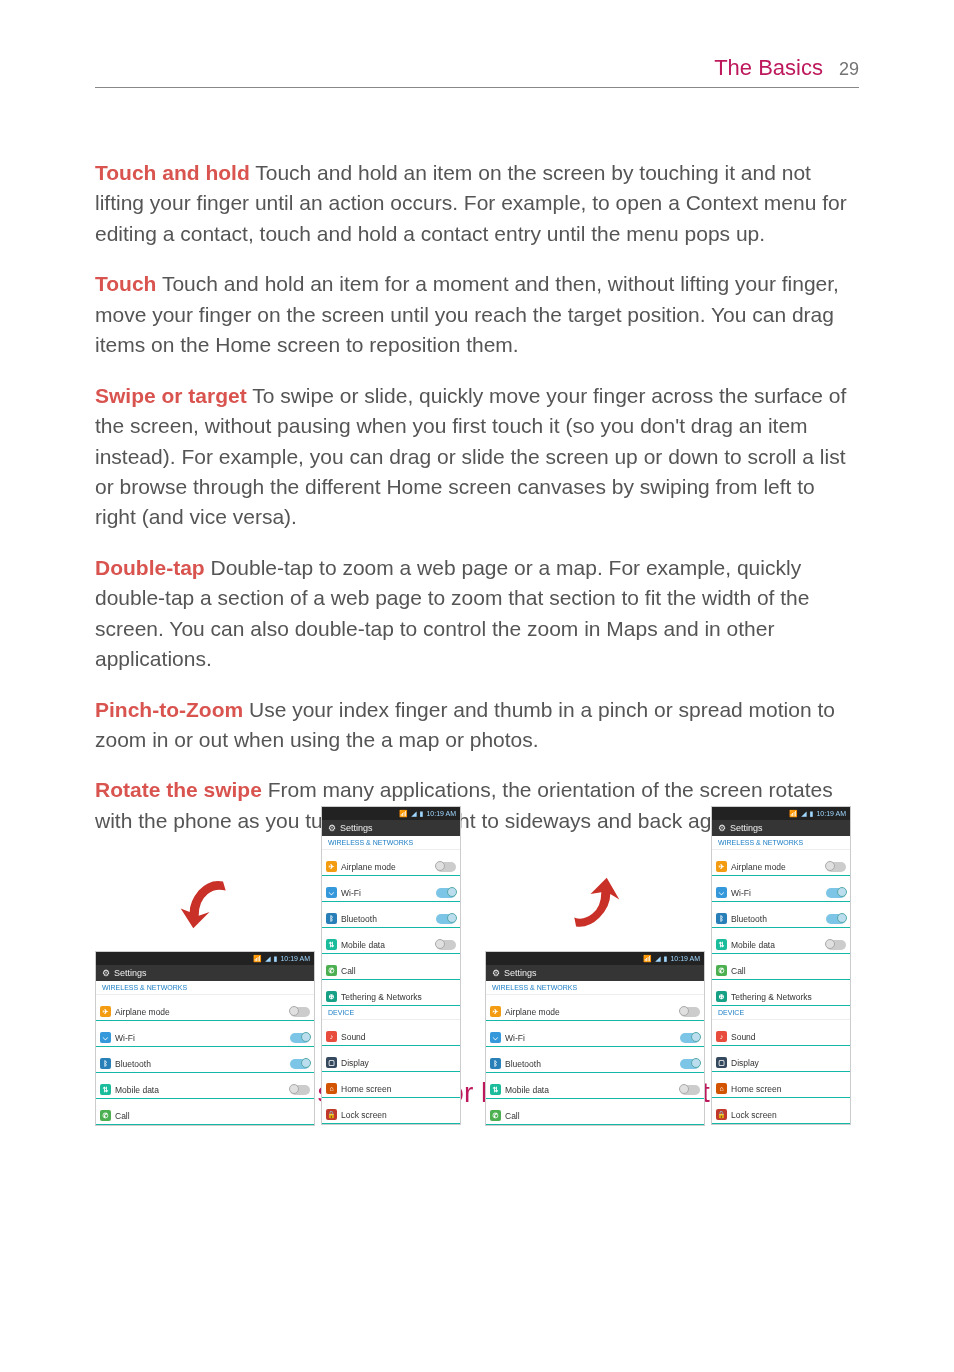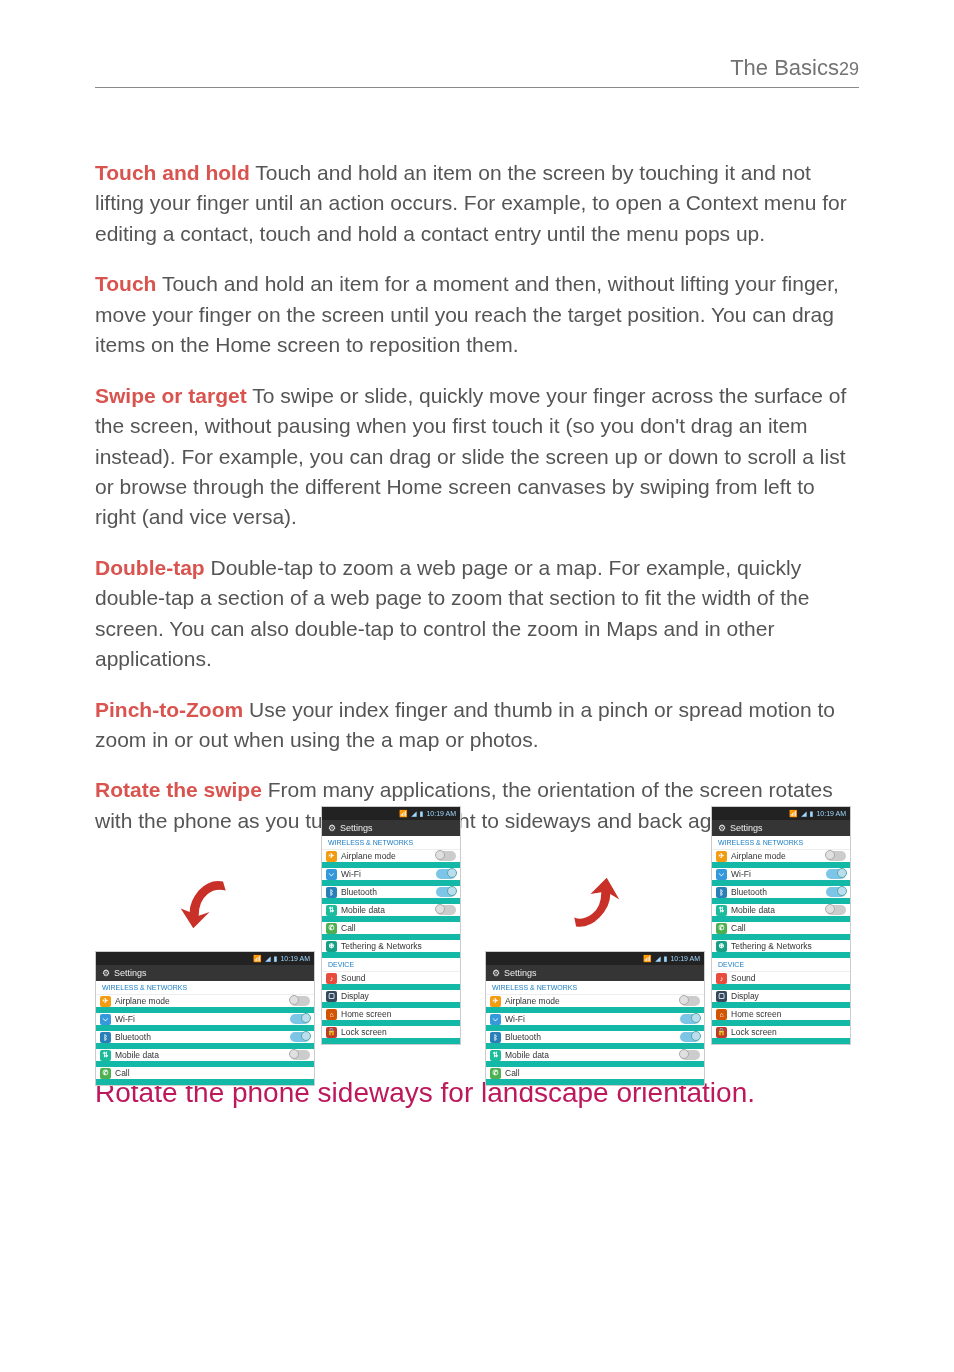--- a/index.html
+++ b/index.html
@@ -14,24 +14,24 @@
     }
     .header {
       display: flex;
       justify-content: flex-end;
       align-items: baseline;
       border-bottom: 1px solid #888;
       padding-bottom: 6px;
       margin-bottom: 70px;
     }
     .section-title {
-      color: #737373;
+      color: #be185d;
       font-size: 22px;
       font-weight: 400;
-      margin-right: 0;
+      margin-right: 16px;
     }
     .page-number {
       color: #737373;
       font-size: 18px;
       font-weight: 400;
     }
     .para {
       font-size: 21px;
       line-height: 1.45;
       color: #555;
@@ -98,24 +98,25 @@
       font-size: 7px;
       padding: 3px 6px;
       text-transform: uppercase;
       border-bottom: 1px solid #eee;
     }
     .row-item {
       display:flex;
       align-items:center;
       justify-content:space-between;
       padding: 2px 4px;
-      border-bottom: 6px solid #14b8a6;
+      border-bottom: 1px solid #14b8a6;
       font-size: 8.5px;
       color:#333;
       height: 18px;
+      margin-top: 8px;
     }
     .row-item .left { display:flex; align-items:center; gap:4px; }
     .icon-box {
       width:11px; height:11px;
       border-radius:2px;
       display:flex; align-items:center; justify-content:center;
       font-size:7px; color:#fff; font-weight:bold;
     }
     .toggle {
       width:20px; height:10px; border-radius:5px;

